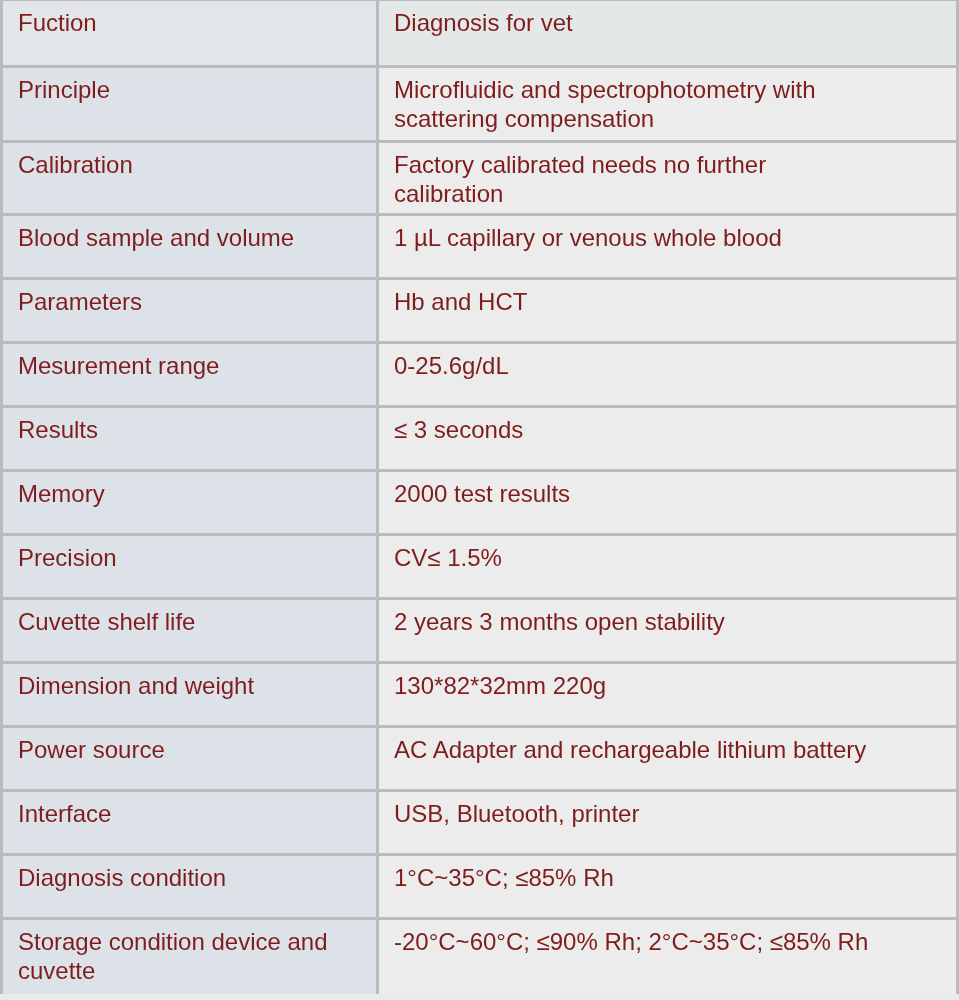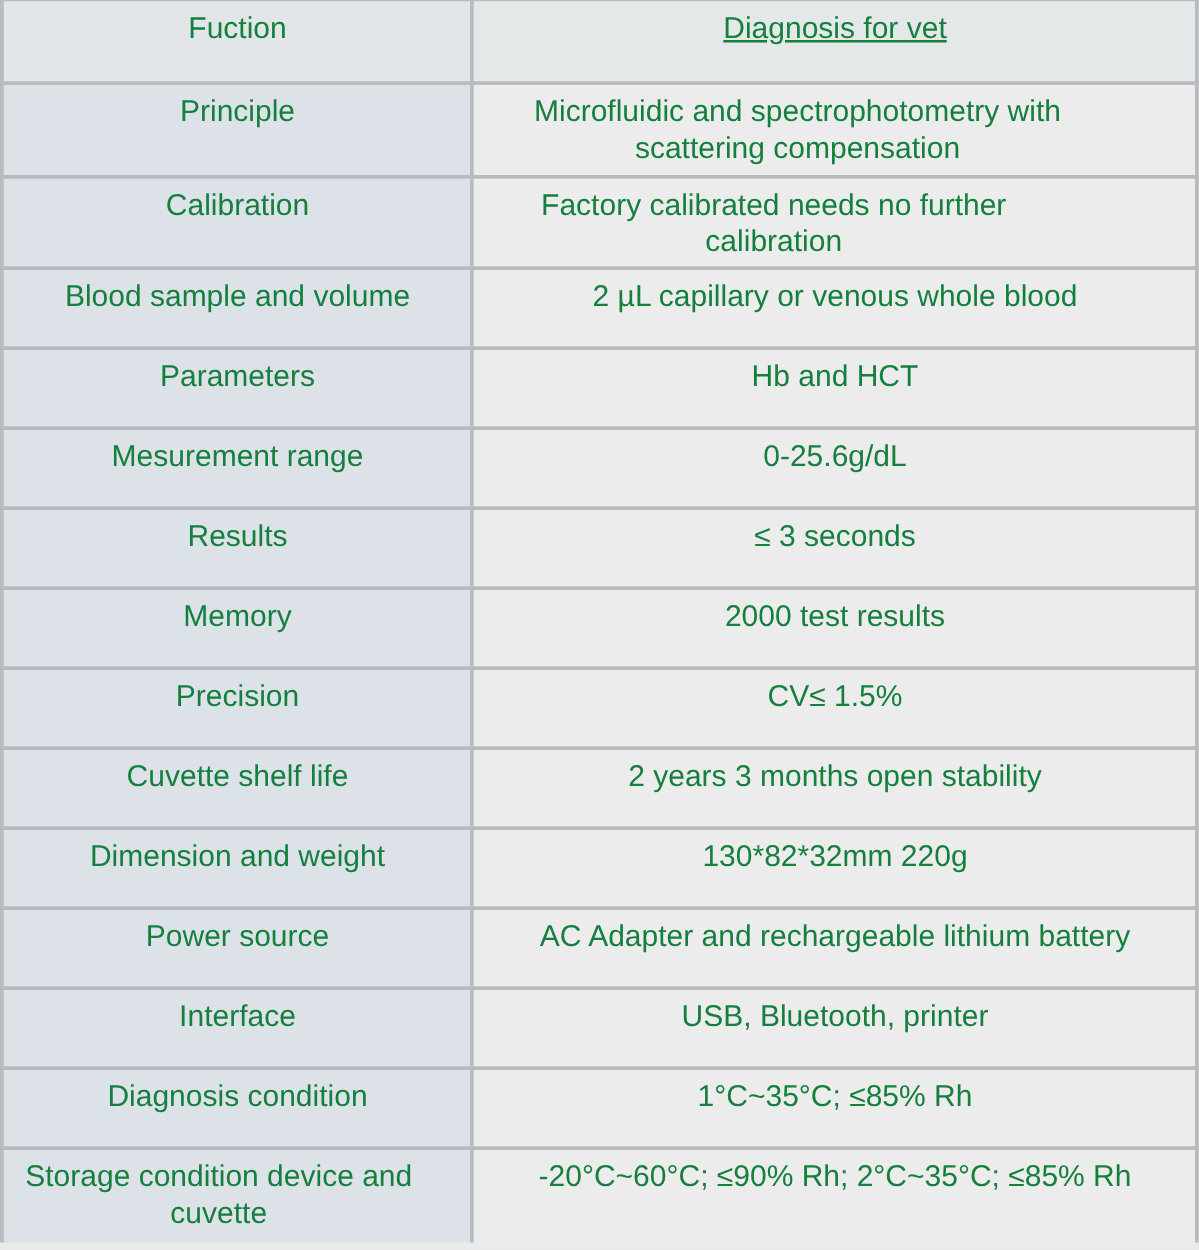--- a/index.html
+++ b/index.html
@@ -12,29 +12,28 @@
       position: absolute; left: 0; top: -2px;
       width: 959px;
       border-collapse: collapse;
       table-layout: fixed;
     }
     .spec-table td {
       border: 3px solid #b9bcbf;
       vertical-align: top;
       font-size: 24px;
       line-height: 29px;
-      color: #15803d;
+      color: #7f1d1d;
       padding: 7px 14px 0 15px;
       box-sizing: border-box;
-      text-align: center;
     }
     .spec-table td.label { width: 376px; background: #dde2e8; }
     .spec-table td.value { background: #ececec; }
     .spec-table tr.first td.label { background: #e2e6e8; }
-    .spec-table tr.first td.value { background: #e4e8e9; text-decoration: underline; }
+    .spec-table tr.first td.value { background: #e4e8e9; }
     .bottom-strip {
       position: absolute; left: 0; top: 994px; width: 959px; height: 6px; background: #e9eaea;
     }
   </style>
 </head>
 <body>
 
 <table class="spec-table">
   <colgroup>
       <col style="width:376px">
@@ -48,21 +47,21 @@
     <tr style="height:75px">
       <td class="label">Principle</td>
       <td class="value" style="padding-right:74px">Microfluidic and spectrophotometry with scattering compensation</td>
     </tr>
     <tr style="height:73px">
       <td class="label">Calibration</td>
       <td class="value" style="padding-right:112px">Factory calibrated needs no further calibration</td>
     </tr>
     <tr style="height:64px">
       <td class="label">Blood sample and volume</td>
-      <td class="value">2 µL capillary or venous whole blood</td>
+      <td class="value">1 µL capillary or venous whole blood</td>
     </tr>
     <tr style="height:64px">
       <td class="label">Parameters</td>
       <td class="value">Hb and HCT</td>
     </tr>
     <tr style="height:64px">
       <td class="label">Mesurement range</td>
       <td class="value">0-25.6g/dL</td>
     </tr>
     <tr style="height:64px">

